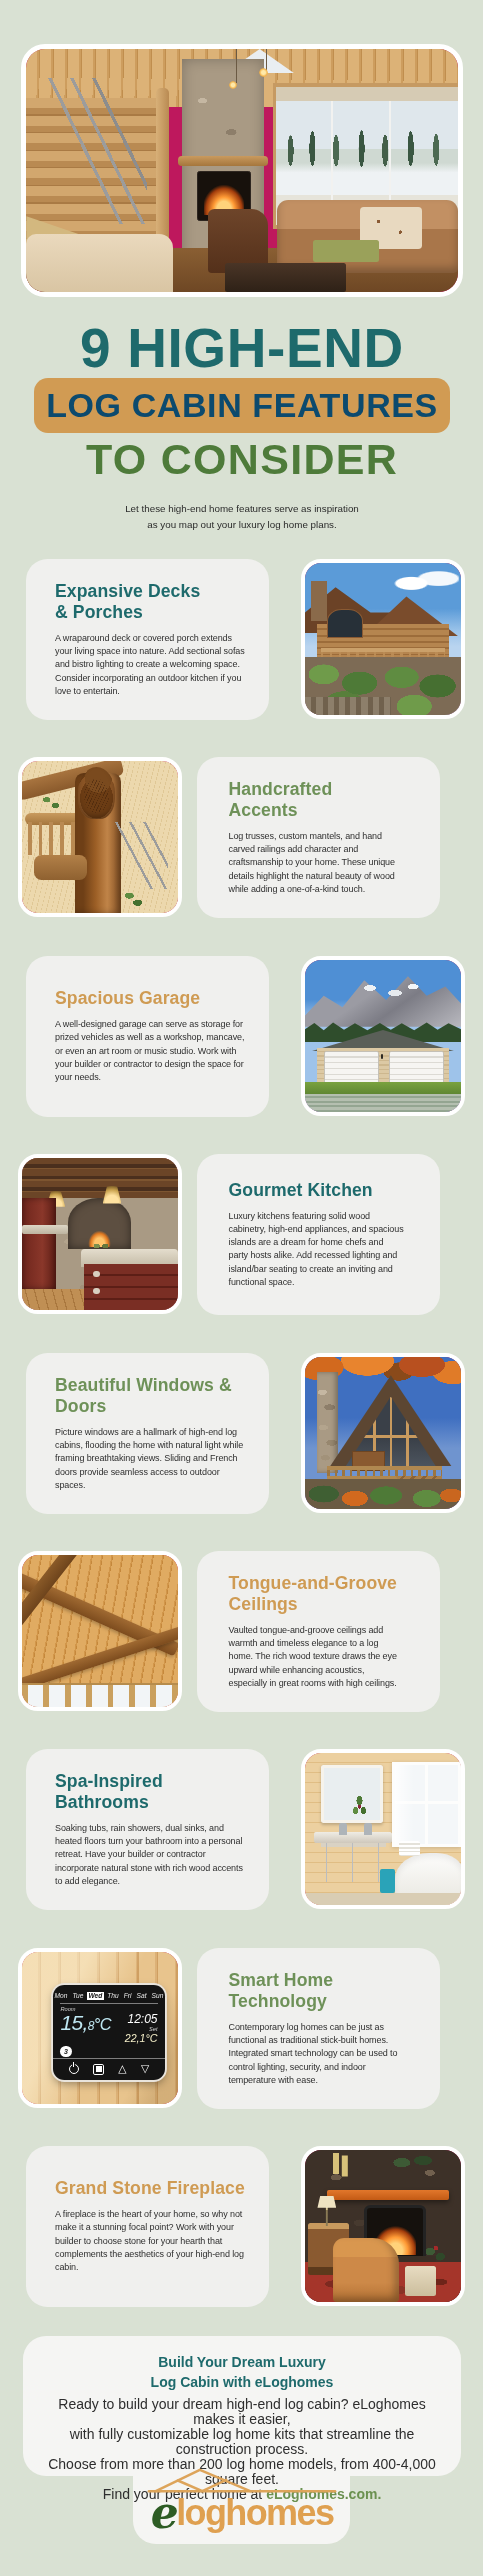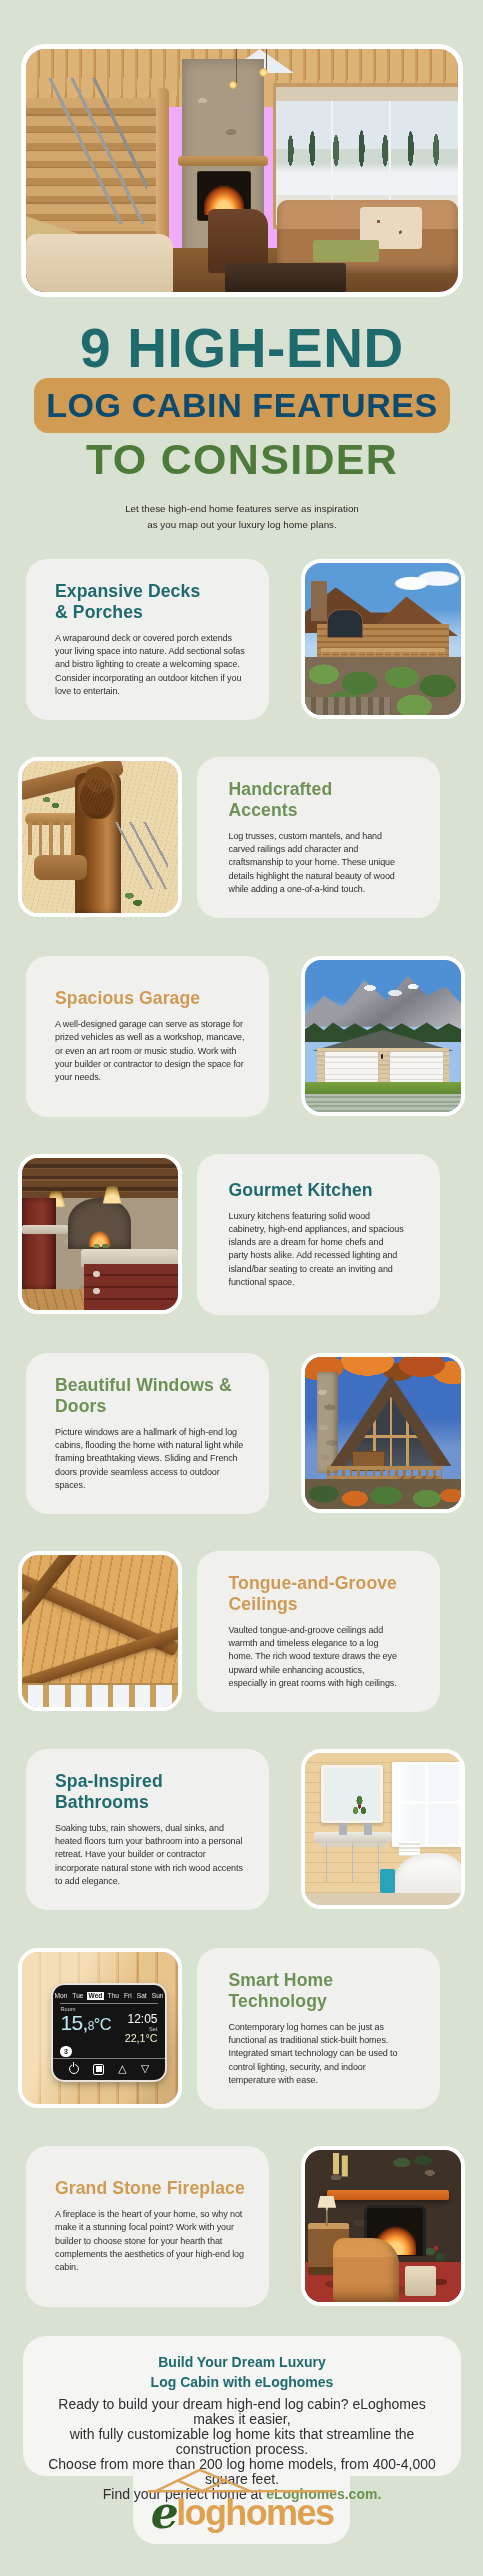--- a/index.html
+++ b/index.html
@@ -1,20 +1,20 @@
 <!DOCTYPE html>
 <html style="font-size:10px"><head>
 <meta charset="utf-8">
 <style>
   html,body{margin:0;padding:0;}
   body{width:484px;height:2576px;position:relative;background:#d9e1d3;
        font-family:"Liberation Sans","DejaVu Sans",sans-serif;overflow:hidden;}
   .abs{position:absolute;}
   
-  .photo{position:absolute;border:4.4px solid #fff;border-radius:20px;overflow:hidden;background:#f0abfc;}
+  .photo{position:absolute;border:4.4px solid #fff;border-radius:20px;overflow:hidden;background:#be185d;font-style:italic;}
   .photo .sc{position:absolute;inset:0;}
   
   #hero{left:21.4px;top:44px;width:432px;height:243px;border-radius:24px;border-width:5px;}
   .hz{position:absolute;}
   
   #title1{left:0;top:319px;width:484px;text-align:center;font-size:55px;line-height:58px;font-weight:800;color:#1e6a6c;letter-spacing:0.6px;}
   #banner{left:34px;top:378px;width:416px;height:55px;background:#d19b53;border-radius:14px;
           display:flex;align-items:center;justify-content:center;}
   #banner span{color:#0c4a6e;font-size:34px;font-weight:800;letter-spacing:0.6px;white-space:nowrap;}
   #title3{left:0;top:437px;width:484px;text-align:center;font-size:43px;line-height:45px;font-weight:600;color:#4e7b3a;letter-spacing:1.3px;}

